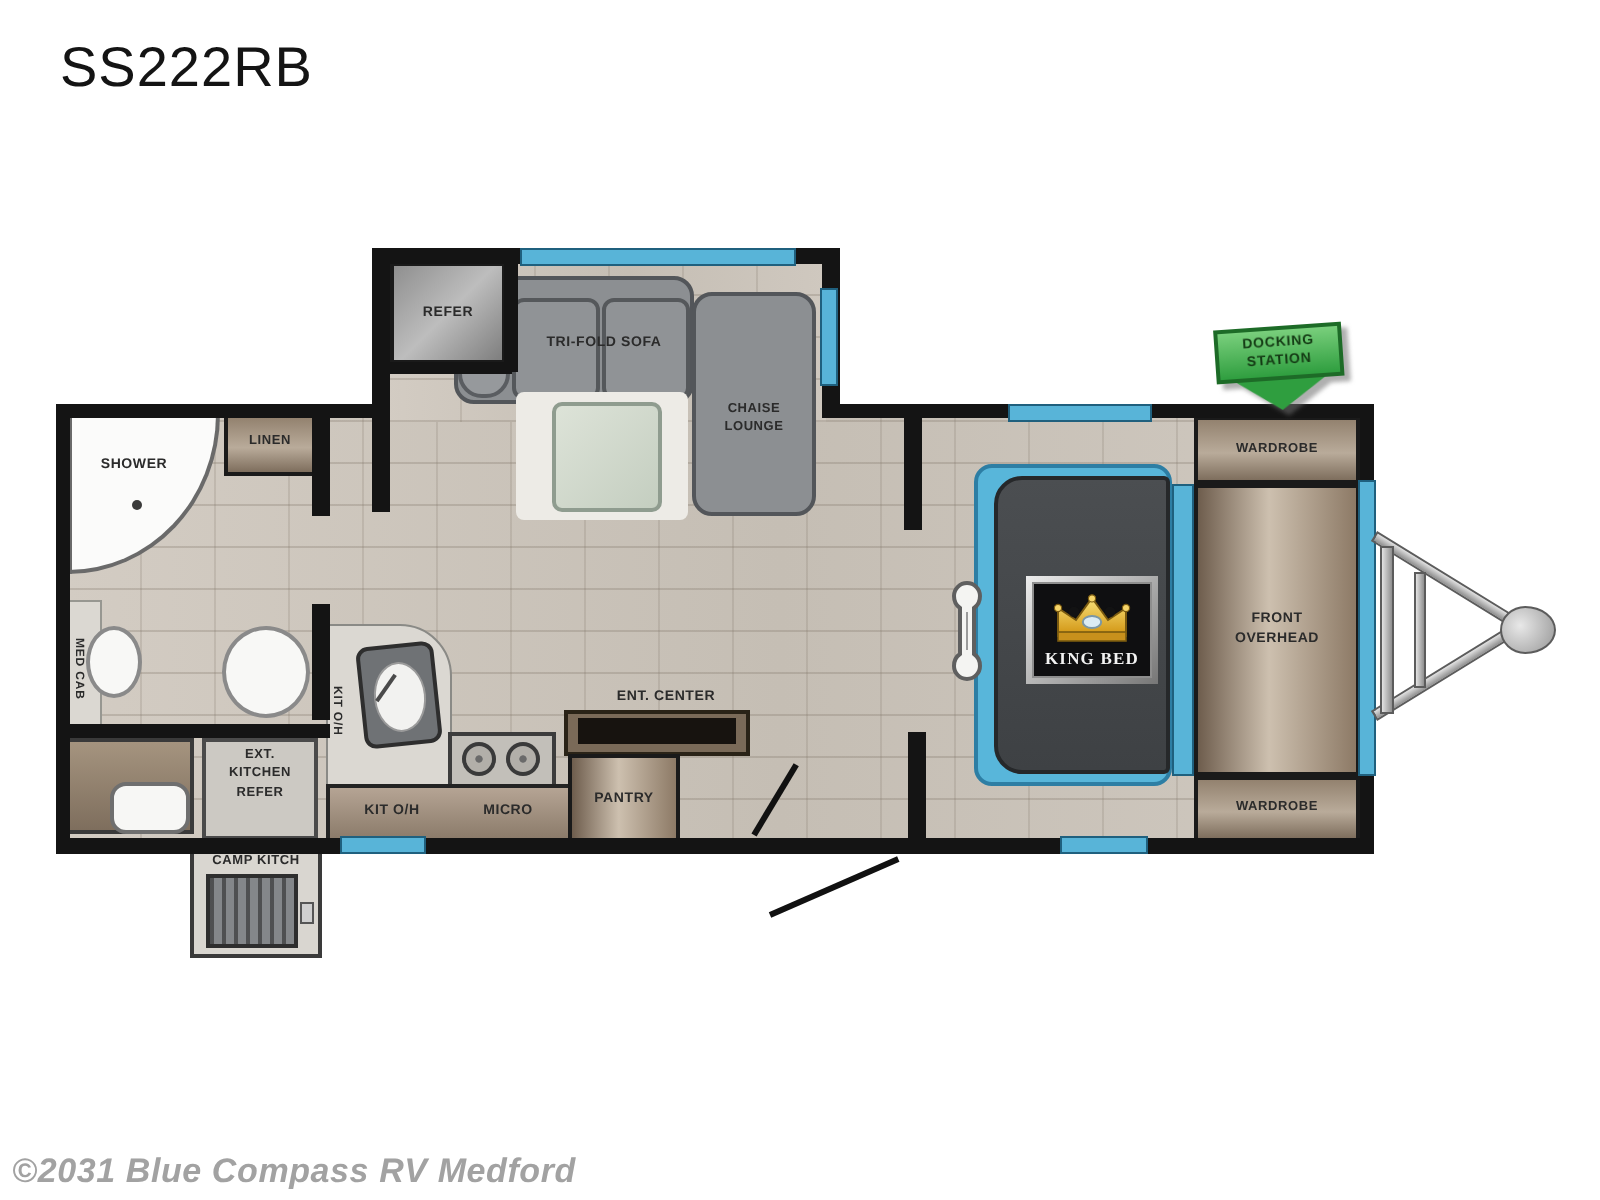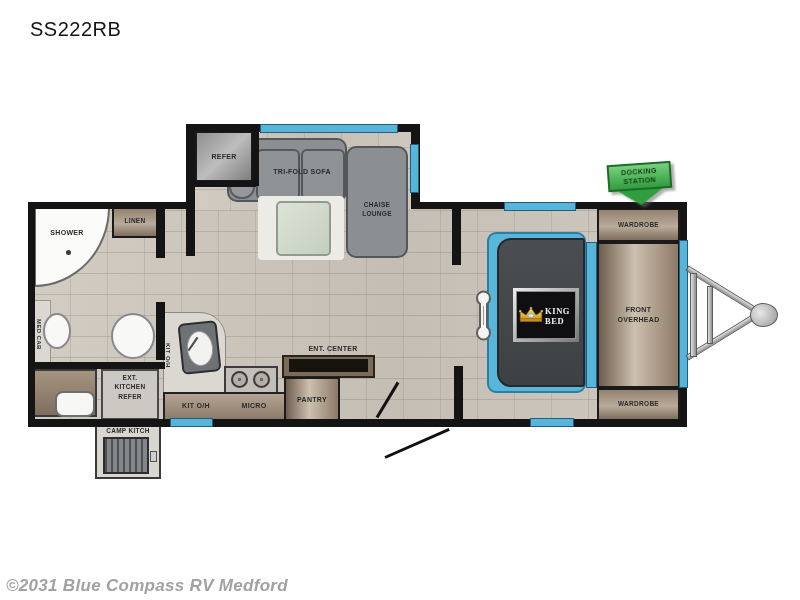--- a/index.html
+++ b/index.html
@@ -25,21 +25,21 @@
   .line{position:absolute;height:3px;background:#111;transform-origin:0 50%;}
   .hbar{position:absolute;background:linear-gradient(180deg,#e2e2e2,#8f8f8f);border:1px solid #5c5c5c;
         box-sizing:border-box;transform-origin:0 50%;}
   .vbar{position:absolute;background:linear-gradient(90deg,#e2e2e2,#8f8f8f);border:1px solid #5c5c5c;box-sizing:border-box;}
 </style>
 </head>
 <body>
 
 <div id="stage">
 
-  <div class="abs" style="left:30px;top:18px;font-size:20px;color:#141414;letter-spacing:.5px;">SS222RB</div>
+  <div class="abs" style="left:30px;top:18px;font-size:28px;color:#141414;letter-spacing:.5px;">SS222RB</div>
 
   <div class="floor" style="left:33px;top:208px;width:649px;height:213px;"></div>
   <div class="floor" style="left:193px;top:131px;width:220px;height:80px;"></div>
 
   <div class="abs gray-sofa" style="left:227px;top:138px;width:120px;height:64px;border-radius:10px;"></div>
   <div class="abs" style="left:229px;top:143px;width:26px;height:56px;background:#96999c;border:2px solid #5a5d61;border-radius:12px;box-sizing:border-box;"></div>
   <div class="abs" style="left:256px;top:149px;width:44px;height:51px;background:#909396;border:2px solid #55585b;border-radius:6px;box-sizing:border-box;"></div>
   <div class="abs" style="left:301px;top:149px;width:44px;height:51px;background:#909396;border:2px solid #55585b;border-radius:6px;box-sizing:border-box;"></div>
 
   <div class="abs" style="left:258px;top:196px;width:86px;height:64px;background:#edebe6;border-radius:4px;"></div>
@@ -100,21 +100,21 @@
 
   <div class="abs" style="left:95px;top:424px;width:66px;height:55px;background:#d9d6d0;border:2px solid #3a3a3a;box-sizing:border-box;"></div>
   <div class="lbl" style="left:95px;top:427px;width:66px;font-size:6.5px;">CAMP KITCH</div>
   <div class="abs" style="left:103px;top:437px;width:46px;height:37px;background:#84878a;background-image:repeating-linear-gradient(90deg,rgba(35,35,35,.55) 0 2px,transparent 2px 6px);border:2px solid #2e2e2e;box-sizing:border-box;"></div>
   <div class="abs" style="left:150px;top:451px;width:5px;height:9px;background:#cfcfcf;border:1px solid #555;"></div>
 
   <div class="abs" style="left:487px;top:232px;width:99px;height:161px;background:#58b6da;border:2px solid #2d7ea4;border-radius:9px;box-sizing:border-box;"></div>
   <div class="abs" style="left:497px;top:238px;width:88px;height:149px;background:linear-gradient(180deg,#4b4e51,#3e4144);border:2px solid #26282a;border-radius:14px 3px 3px 14px;box-sizing:border-box;"></div>
 
   <div class="abs" style="left:513px;top:288px;width:66px;height:54px;background:linear-gradient(135deg,#ececec,#777);padding:3px;box-sizing:border-box;">
-    <div style="width:100%;height:100%;background:#0f0f11;border:1px solid #8e8e8e;box-sizing:border-box;display:flex;flex-direction:row;align-items:center;justify-content:center;">
+    <div style="width:100%;height:100%;background:#0f0f11;border:1px solid #8e8e8e;box-sizing:border-box;display:flex;flex-direction:column;align-items:center;justify-content:center;">
       <svg width="44" height="26" viewBox="0 0 44 26">
         <defs>
             <linearGradient id="gold" x1="0" y1="0" x2="0" y2="1">
           <stop offset="0" stop-color="#f9e27a"></stop>
               <stop offset="1" stop-color="#d0920f"></stop>
         </linearGradient>
           </defs>
         <path d="M5 21 L5 7 L14 13 L22 2 L30 13 L39 7 L39 21 Z" fill="url(#gold)" stroke="#7a5a10" stroke-width="1"></path>
         <circle cx="13" cy="9" r="2.6" fill="#141414" opacity="0.75"></circle>
         <circle cx="31" cy="9" r="2.6" fill="#141414" opacity="0.75"></circle>

